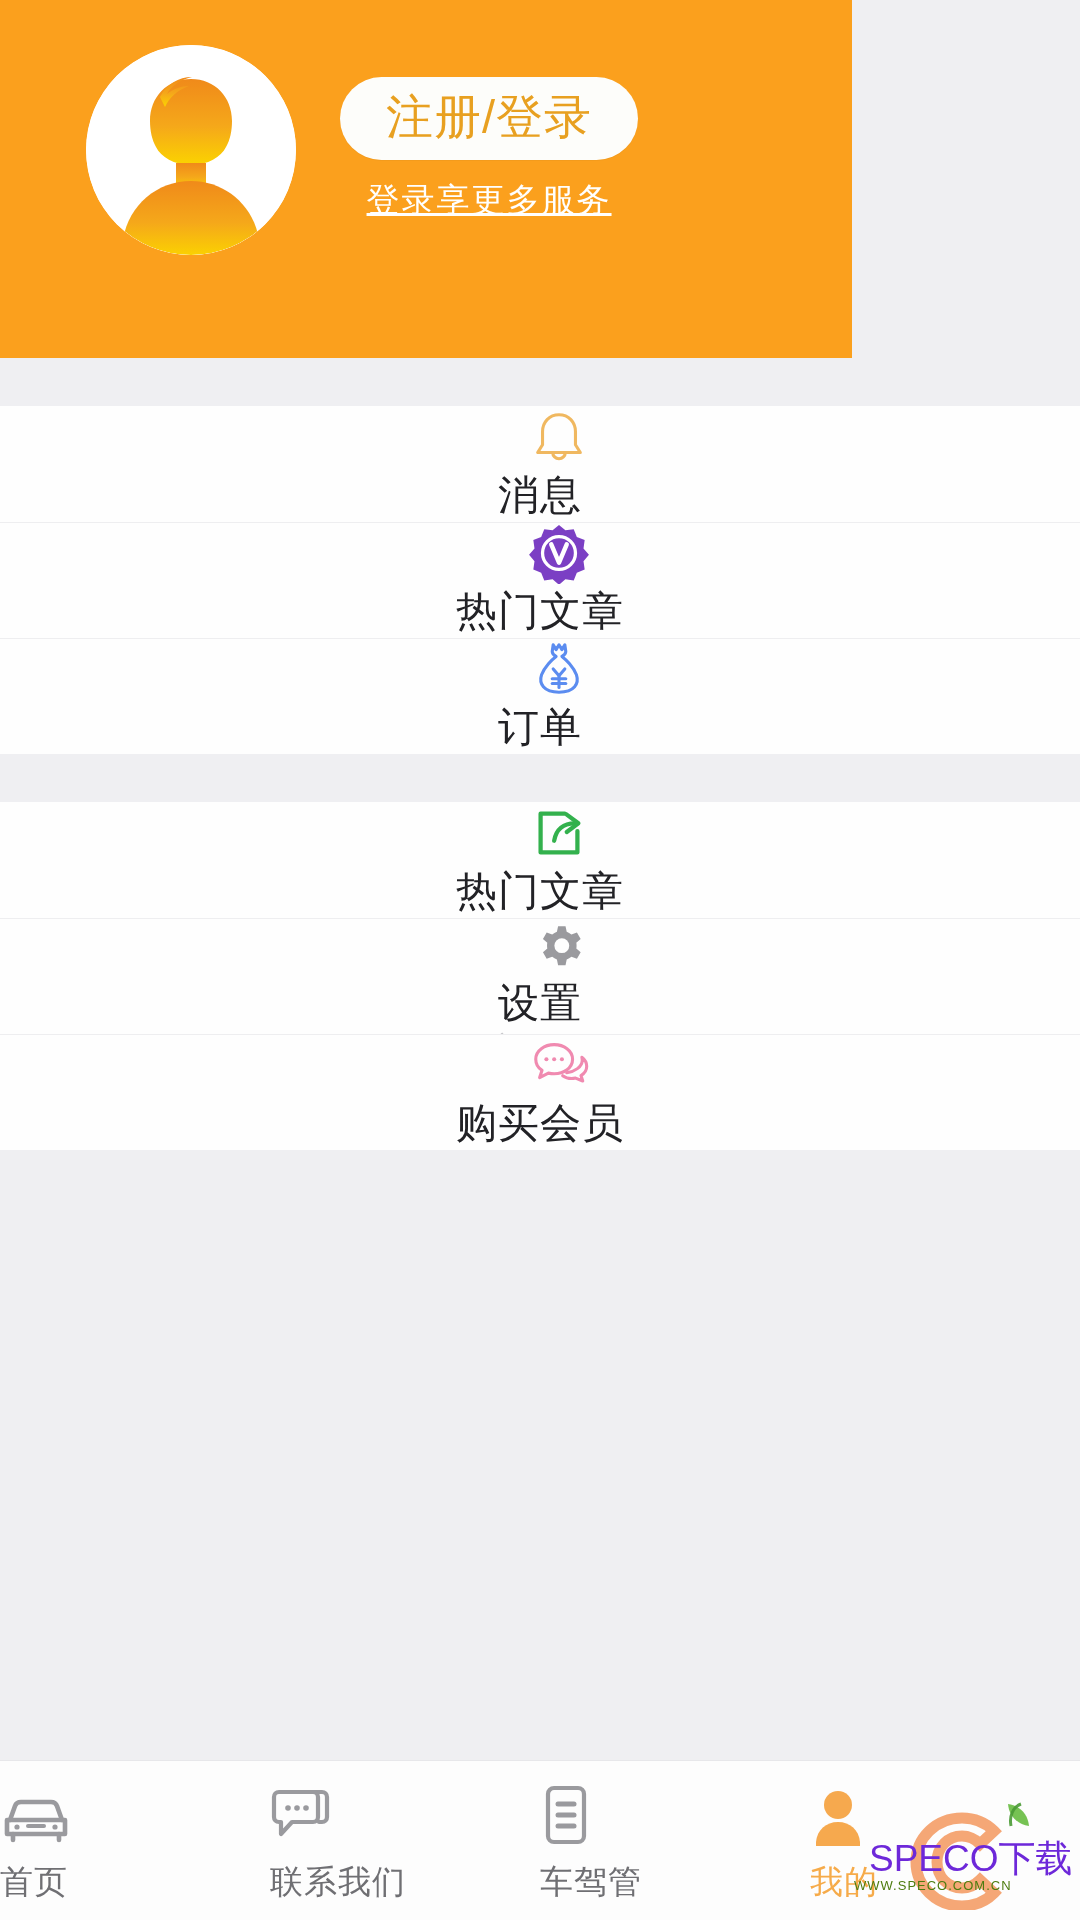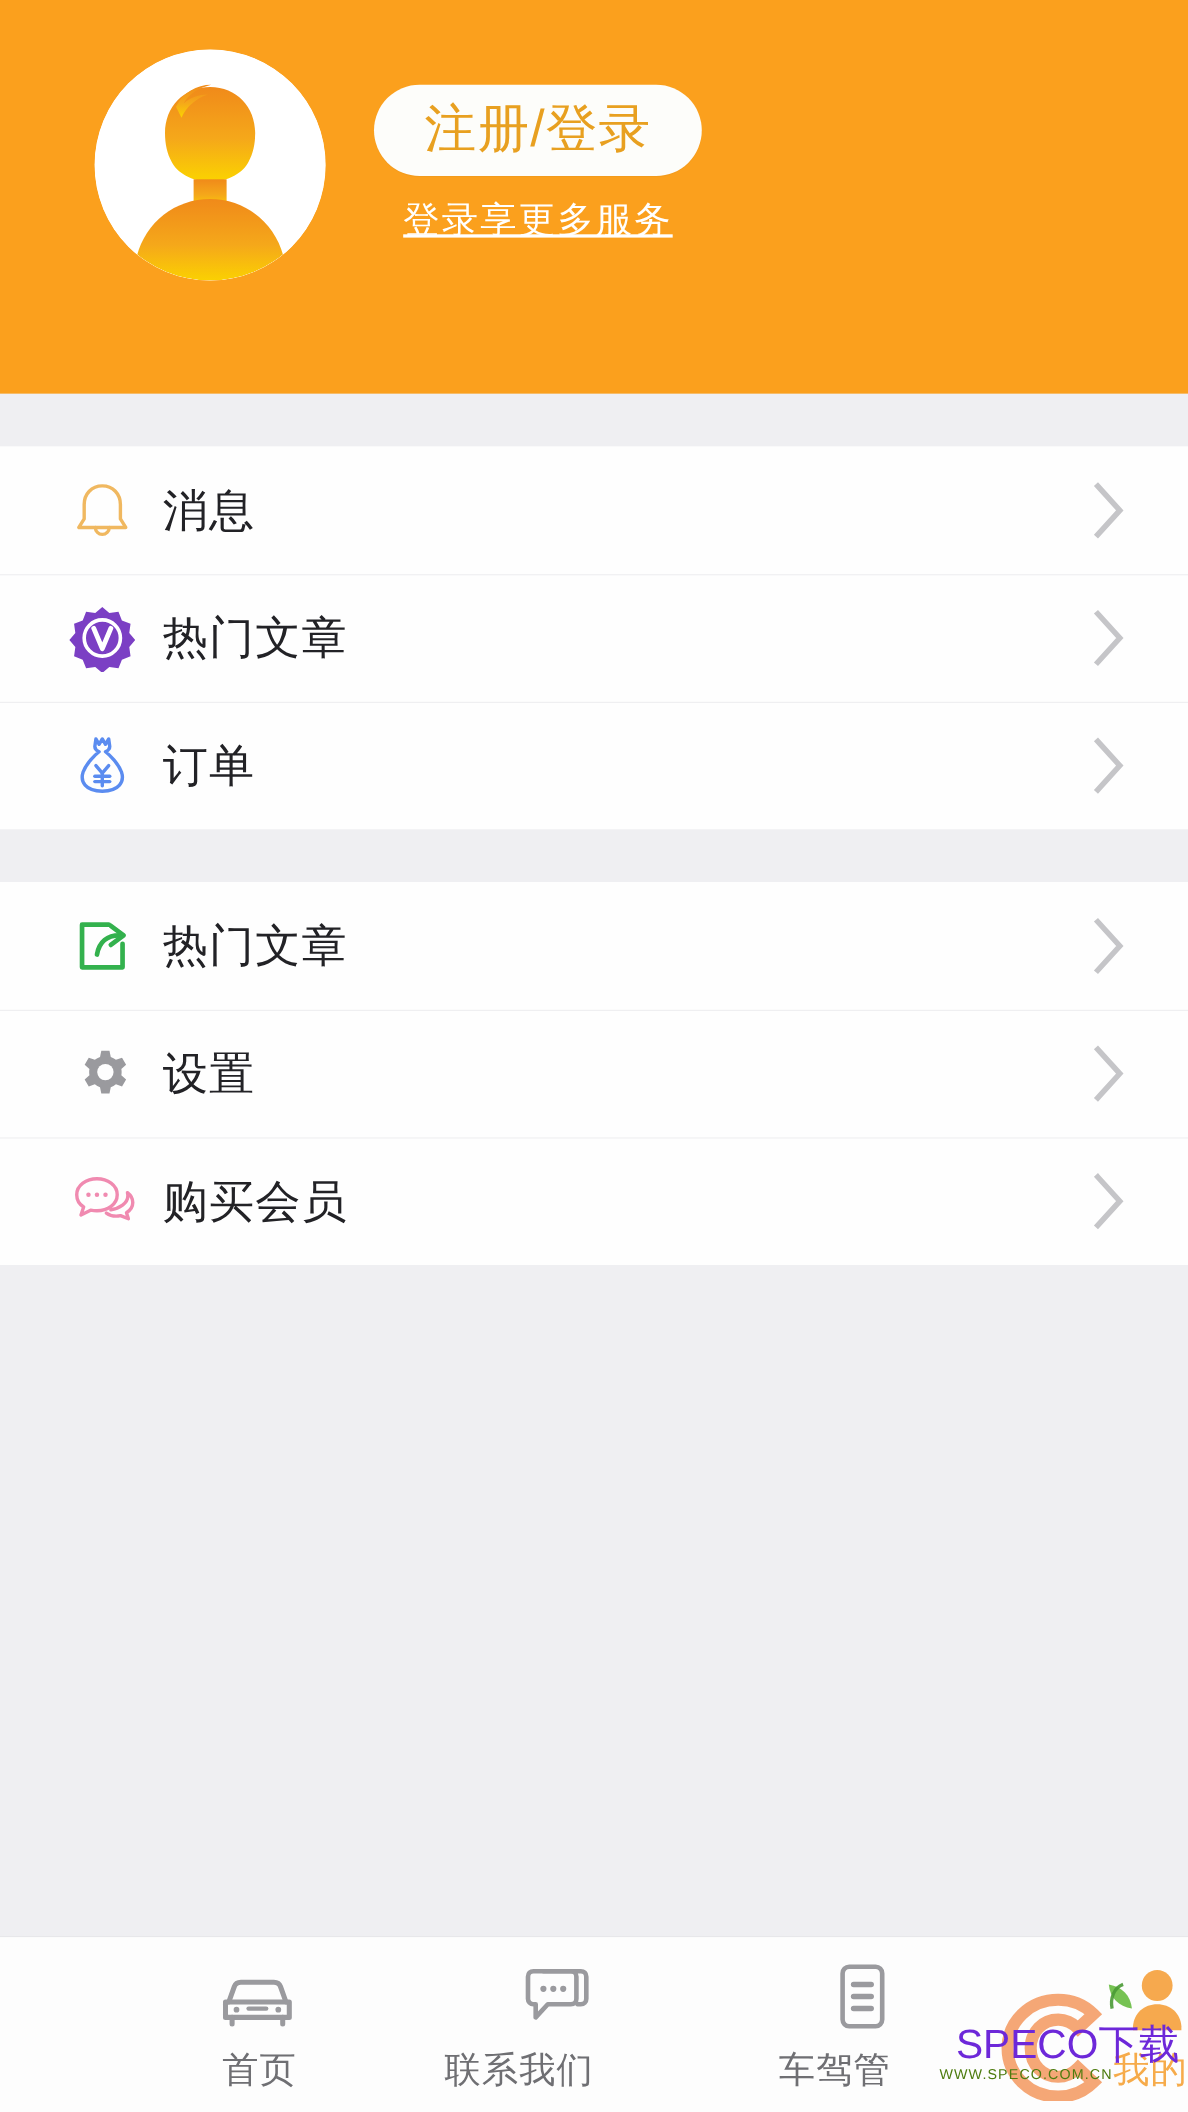--- a/index.html
+++ b/index.html
@@ -12,21 +12,21 @@
     background: #efeff2;
     font-family: "Liberation Sans", "DejaVu Sans", sans-serif;
     overflow: hidden;
     position: relative;
   }
 
   
   .header {
     position: absolute;
     left: 0; top: 0;
-    width: 1080px;
+    width: 852px;
     height: 358px;
     background: #fba01d;
     box-sizing: border-box;
   }
   .header-inner {
     position: absolute;
     left: 0; top: 0;
     width: 1080px;
     height: 300px;
     display: flex;
@@ -81,20 +81,21 @@
     background: #ffffff;
     width: 1080px;
   }
   .row {
     position: relative;
     height: 116px;
     display: flex;
     align-items: center;
     background: #fefefe;
     box-sizing: border-box;
+    flex-direction: column;
   }
   .row + .row::before {
     content: "";
     position: absolute;
     left: 0; right: 0; top: 0;
     height: 1px;
     background: #eeeef0;
   }
   .row-icon {
     width: 110px;
@@ -132,21 +133,21 @@
     height: 160px;
     background: #fdfdfd;
     border-top: 1px solid #e7e7ea;
     display: flex;
     box-sizing: border-box;
   }
   .tab {
     flex: 1 1 0;
     display: flex;
     flex-direction: column;
-    align-items: flex-end;
+    align-items: flex-start;
     justify-content: center;
     padding-top: 8px;
     box-sizing: border-box;
   }
   .tab-icon {
     height: 62px;
     display: flex;
     align-items: flex-end;
     justify-content: center;
   }

